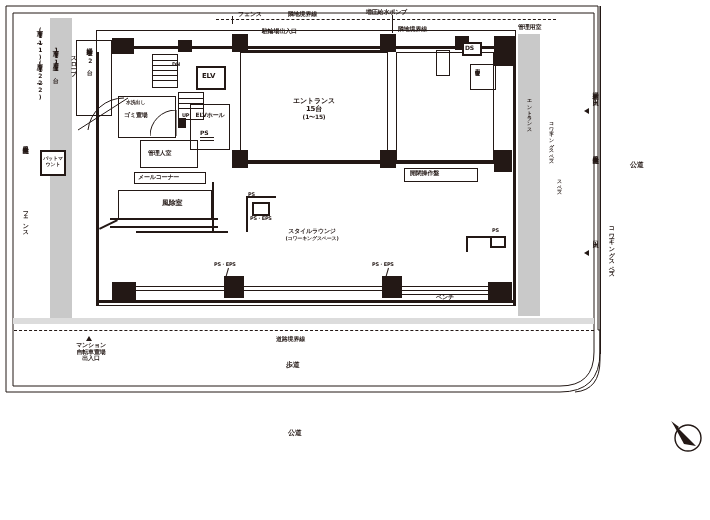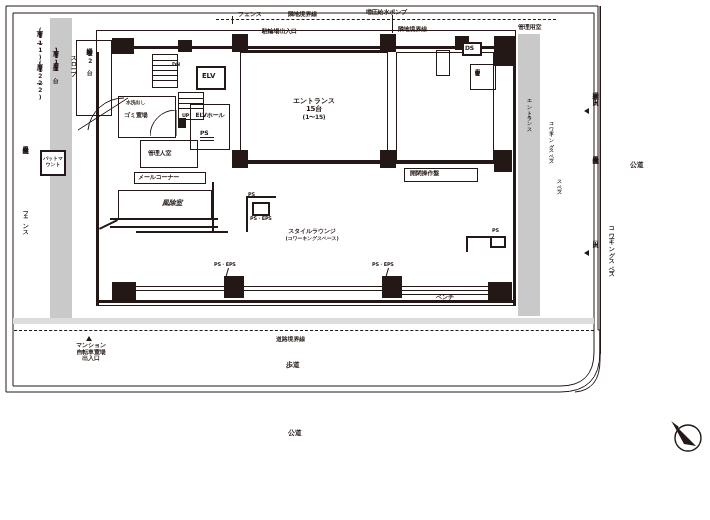--- a/index.html
+++ b/index.html
@@ -126,21 +126,21 @@
     <path d="M0,26 A26,26 0 0 1 26,0" fill="none" stroke="#231815" stroke-width="1"></path>
     <line x1="26" y1="0" x2="26" y2="26" stroke="#231815" stroke-width="1"></line>
   </svg>
 
   <div class="box ob" style="left:140px;top:140px;width:58px;height:28px;"></div>
   <div class="t t6" style="left:148px;top:150px;">管理人室</div>
 
   <div class="box ob" style="left:134px;top:172px;width:72px;height:12px;"></div>
   <div class="t t6" style="left:138px;top:174px;">メールコーナー</div>
 
-  <div class="t t7" style="left:162px;top:200px;font-style:italic;">風除室</div>
+  <div class="t t7" style="left:162px;top:200px;">風除室</div>
   <div class="box ob" style="left:118px;top:190px;width:94px;height:30px;"></div>
   <div class="ln" style="left:110px;top:218px;width:108px;height:2px;"></div>
   <div class="ln" style="left:110px;top:226px;width:108px;height:2px;"></div>
 
   <div class="ln" style="left:99px;top:228px;width:20px;height:2px;transform:rotate(-26deg);transform-origin:left top;"></div>
 
   <div class="t t6 ctr" style="left:252px;top:228px;width:120px;">
     <span>スタイルラウンジ</span><br>
     <span class="t5">(コワーキングスペース)</span>
   </div>

